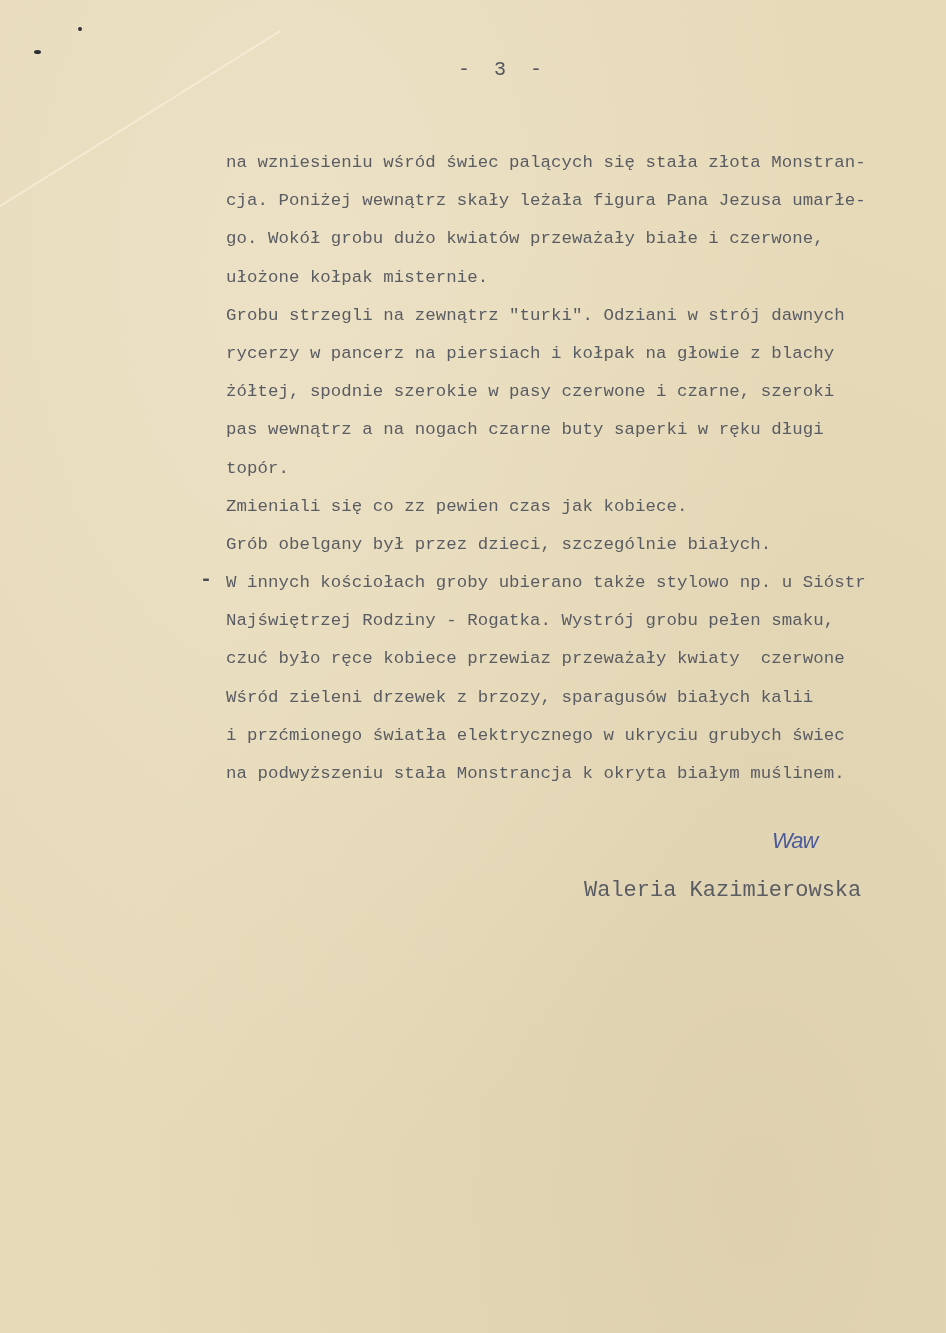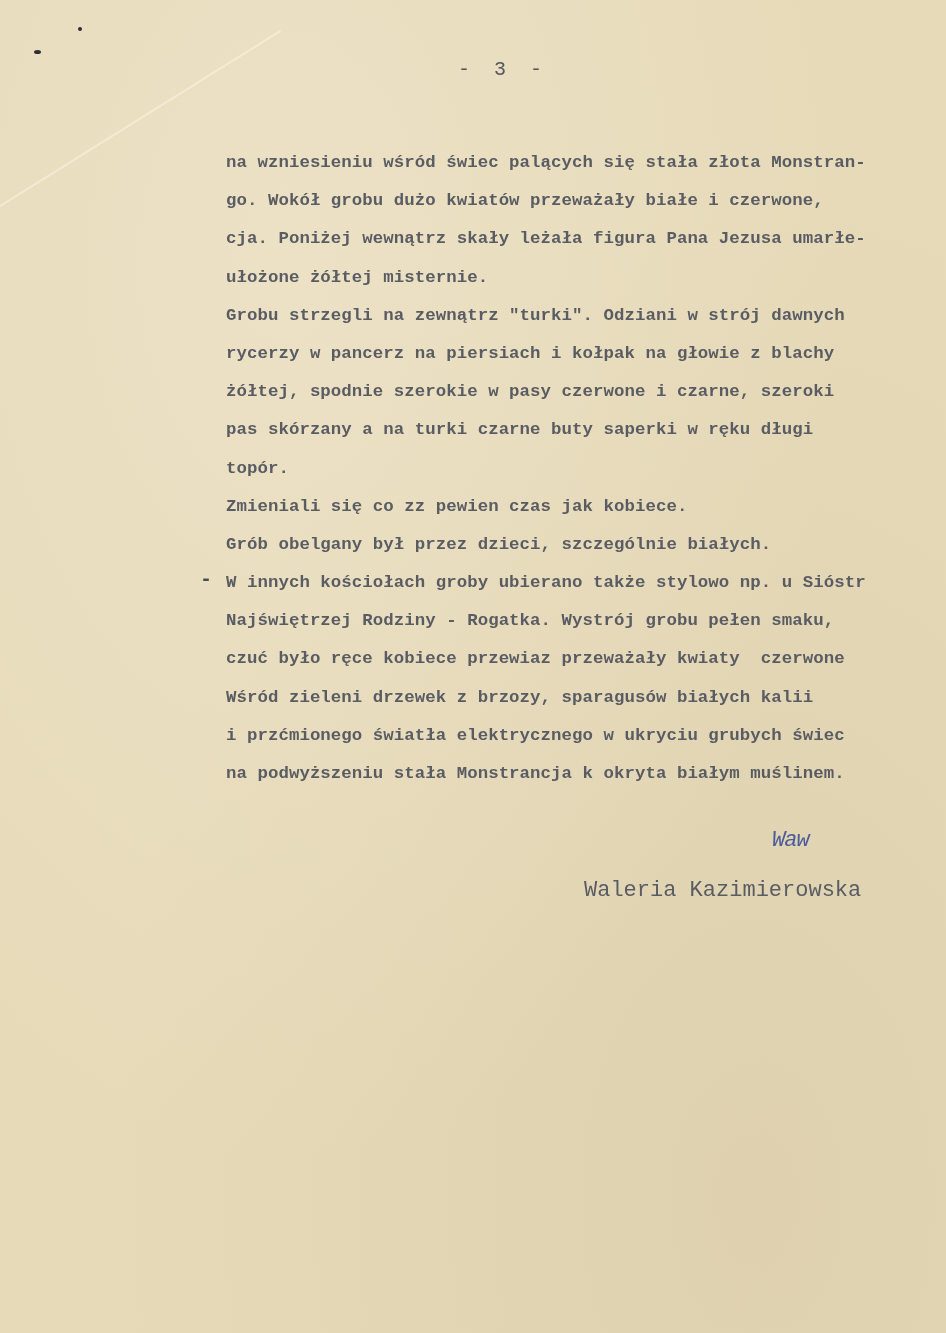--- a/index.html
+++ b/index.html
@@ -19,64 +19,64 @@
   .fold {
     position: absolute; left: 280px; top: 30px; width: 2px; height: 420px;
     background: rgba(255,250,235,0.45);
     transform: rotate(58deg); transform-origin: top left;
   }
   .page-number {
     position: absolute; left: 458px; top: 58px;
     font-size: 20px; color: #55585f; letter-spacing: 6px;
   }
   .body-text {
-    position: absolute; left: 226px; top: 144px; width: 710px; font-weight: bold;
+    position: absolute; left: 226px; top: 144px; width: 710px;
   }
   .line {
     height: 38.2px; line-height: 38.2px;
     font-size: 17.4px; color: #5a5c63;
     white-space: pre; letter-spacing: 0.05px;
   }
   .margin-dash {
     position: absolute; left: 200px; top: 568px;
     font-size: 20px; color: #4a4c55; font-weight: bold;
   }
   .signature-name {
     position: absolute; left: 584px; top: 878px;
     font-size: 22px; color: #5a5c63; white-space: pre;
   }
   .signature-initials {
     position: absolute; left: 772px; top: 828px;
-    font-family: Liberation Mono, monospace; font-style: italic;
+    font-family: Liberation Sans, sans-serif; font-style: italic;
     font-size: 22px; color: #4b5a9a; letter-spacing: -1px;
   }
   .speck { position: absolute; background: #2e2f35; border-radius: 50%; }
 </style>
 </head>
 <body>
 
 <div class="page">
   <div class="fold"></div>
 
   <div class="speck" style="left:78px;top:27px;width:4px;height:4px;"></div>
   <div class="speck" style="left:34px;top:50px;width:7px;height:4px;"></div>
 
   <div class="page-number">- 3 -</div>
 
   <div class="margin-dash">-</div>
 
   <div class="body-text">
     <div class="line">na wzniesieniu wśród świec palących się stała złota Monstran-</div>
+    <div class="line">cja. Poniżej wewnątrz skały leżała figura Pana Jezusa umarłe-</div>
     <div class="line">go. Wokół grobu dużo kwiatów przeważały białe i czerwone,</div>
-    <div class="line">cja. Poniżej wewnątrz skały leżała figura Pana Jezusa umarłe-</div>
-    <div class="line">ułożone żółtej misternie.</div>
+    <div class="line">ułożone kołpak misternie.</div>
     <div class="line">Grobu strzegli na zewnątrz "turki". Odziani w strój dawnych</div>
     <div class="line">rycerzy w pancerz na piersiach i kołpak na głowie z blachy</div>
     <div class="line">żółtej, spodnie szerokie w pasy czerwone i czarne, szeroki</div>
-    <div class="line">pas skórzany a na turki czarne buty saperki w ręku długi</div>
+    <div class="line">pas wewnątrz a na nogach czarne buty saperki w ręku długi</div>
     <div class="line">topór.</div>
     <div class="line">Zmieniali się co zz pewien czas jak kobiece.</div>
     <div class="line">Grób obelgany był przez dzieci, szczególnie białych.</div>
     <div class="line">W innych kościołach groby ubierano także stylowo np. u Sióstr</div>
     <div class="line">Najświętrzej Rodziny - Rogatka. Wystrój grobu pełen smaku,</div>
     <div class="line">czuć było ręce kobiece przewiaz przeważały kwiaty  czerwone</div>
     <div class="line">Wśród zieleni drzewek z brzozy, sparagusów białych kalii</div>
     <div class="line">i przćmionego światła elektrycznego w ukryciu grubych świec</div>
     <div class="line">na podwyższeniu stała Monstrancja k okryta białym muślinem.</div>
   </div>

